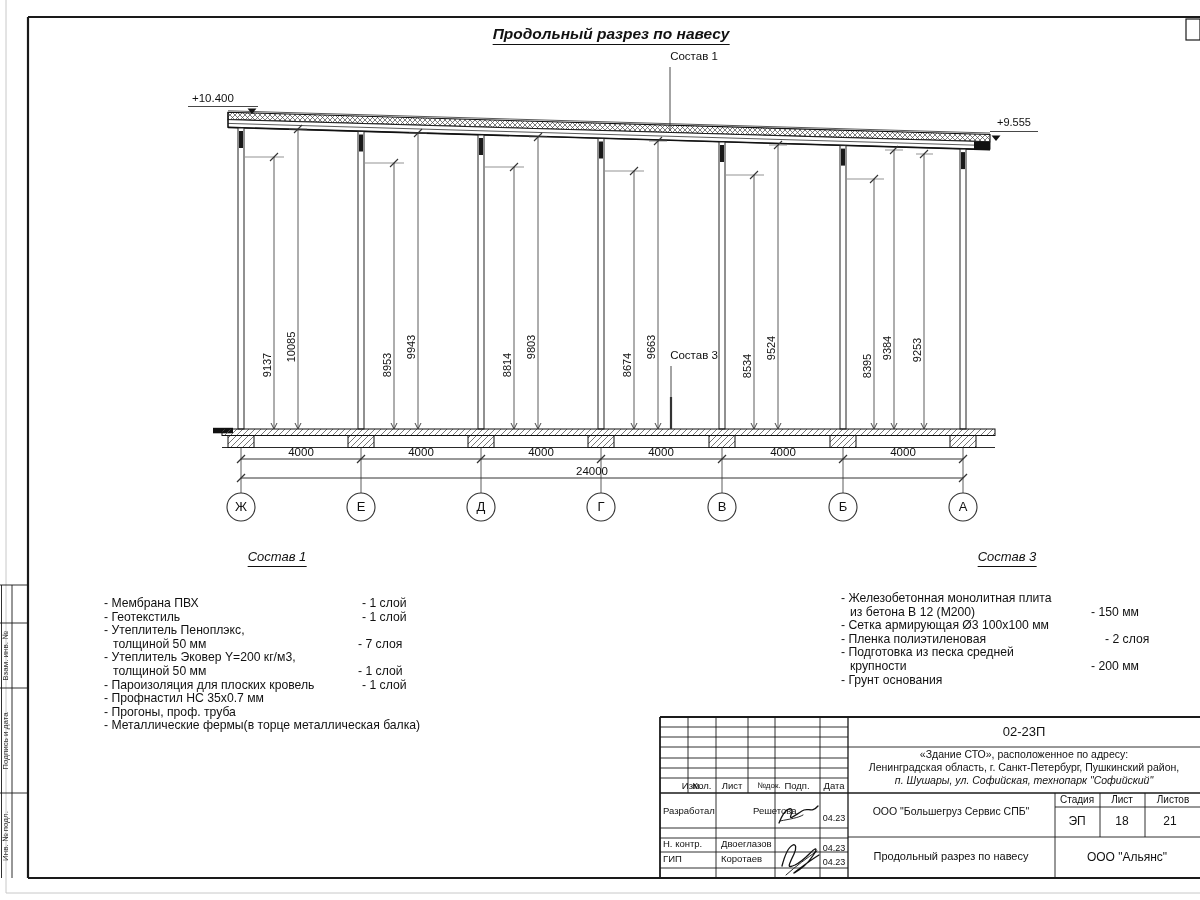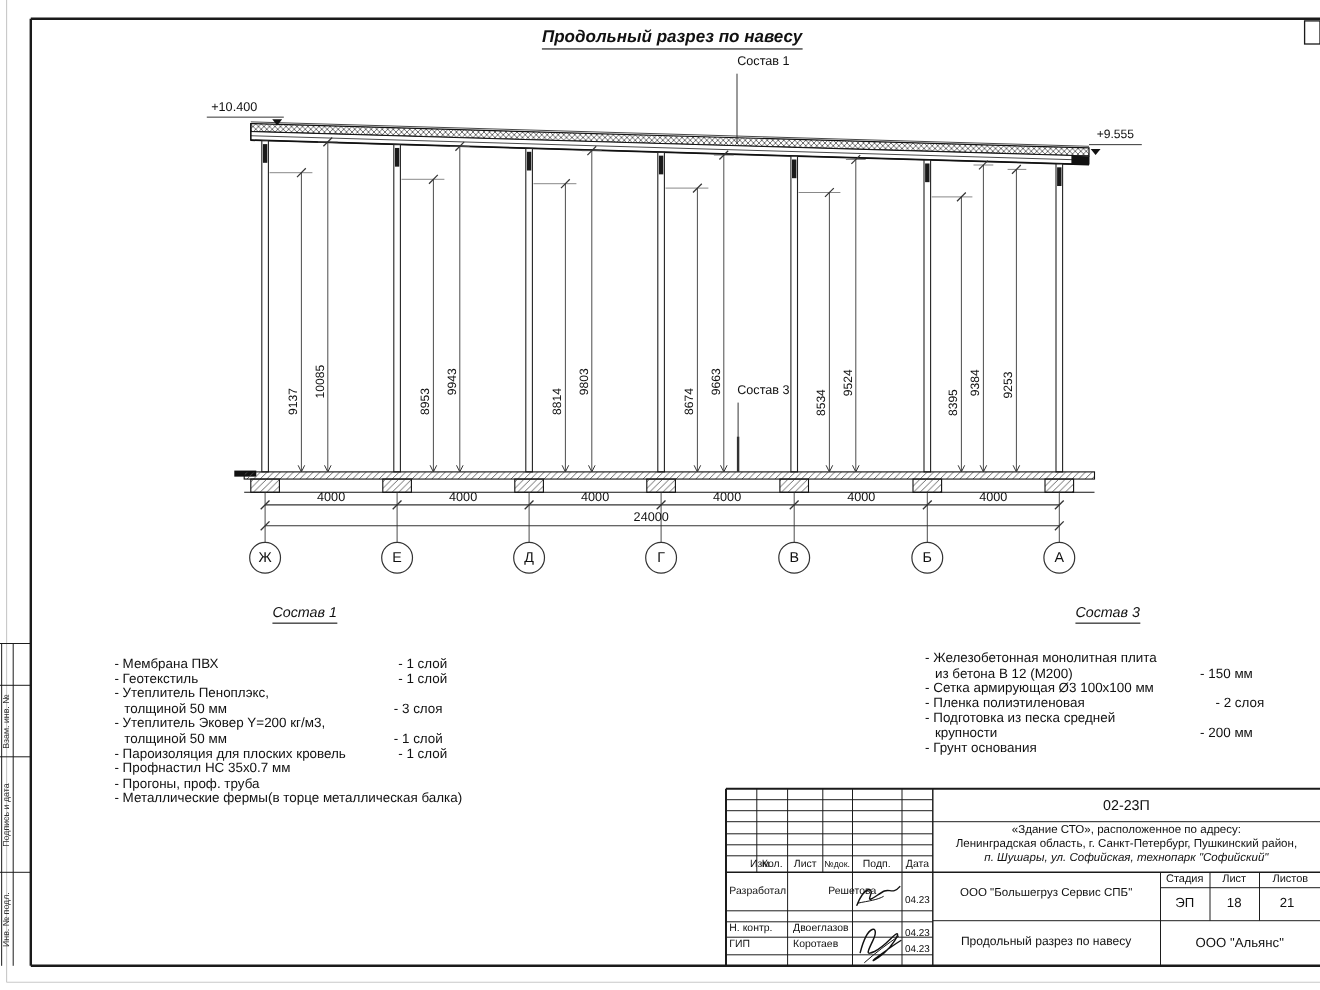--- a/index.html
+++ b/index.html
@@ -266,21 +266,21 @@
 <div class="t cc" style="left:601px;top:507px;font-size:13px;">Г</div>
 <div class="t cc" style="left:722px;top:507px;font-size:13px;">В</div>
 <div class="t cc" style="left:843px;top:507px;font-size:13px;">Б</div>
 <div class="t cc" style="left:963px;top:507px;font-size:13px;">А</div>
 
 <div class="t c ital ul" style="left:277px;top:550px;font-size:13px;">Состав 1</div>
 <div class="t spec" style="left:104px;top:597px;width:380px;">
   <div class="ln"><span>- Мембрана ПВХ</span><span class="qty" style="left:258px;">- 1 слой</span></div>
   <div class="ln"><span>- Геотекстиль</span><span class="qty" style="left:258px;">- 1 слой</span></div>
   <div class="ln"><span>- Утеплитель Пеноплэкс,</span></div>
-  <div class="ln ind"><span>толщиной 50 мм</span><span class="qty" style="left:254px;">- 3 слоя</span></div>
+  <div class="ln ind"><span>толщиной 50 мм</span><span class="qty" style="left:254px;">- 7 слоя</span></div>
   <div class="ln"><span>- Утеплитель Эковер Y=200 кг/м3,</span></div>
   <div class="ln ind"><span>толщиной 50 мм</span><span class="qty" style="left:254px;">- 1 слой</span></div>
   <div class="ln"><span>- Пароизоляция для плоских кровель</span><span class="qty" style="left:258px;">- 1 слой</span></div>
   <div class="ln"><span>- Профнастил НС 35х0.7 мм</span></div>
   <div class="ln"><span>- Прогоны, проф. труба</span></div>
   <div class="ln"><span>- Металлические фермы(в торце металлическая балка)</span></div>
 </div>
 
 <div class="t c ital ul" style="left:1007px;top:550px;font-size:13px;">Состав 3</div>
 <div class="t spec" style="left:841px;top:592px;width:355px;">
@@ -298,21 +298,21 @@
 <div class="t rot" style="left:6px;top:836px;font-size:8px;color:#333;">Инв. № подл.</div>
 
 <div class="t cc" style="left:1024px;top:732px;font-size:13px;">02-23П</div>
 <div class="t c" style="left:1024px;top:749px;font-size:10.5px;">«Здание СТО», расположенное по адресу:</div>
 <div class="t c" style="left:1024px;top:762px;font-size:10.5px;">Ленинградская область, г. Санкт-Петербург, Пушкинский район,</div>
 <div class="t c" style="left:1024px;top:775px;font-size:10.5px;font-style:italic;">п. Шушары, ул. Софийская, технопарк "Софийский"</div>
 
 <div class="t cc" style="left:692px;top:786px;font-size:9.5px;">Изм.</div>
 <div class="t cc" style="left:702px;top:786px;font-size:9.5px;">Кол.</div>
 <div class="t cc" style="left:732px;top:786px;font-size:9.5px;">Лист</div>
-<div class="t cc" style="left:761px;top:786px;font-size:8px;">№док.</div>
+<div class="t cc" style="left:761px;top:786px;font-size:8px;padding-left:16px;">№док.</div>
 <div class="t cc" style="left:797px;top:786px;font-size:9.5px;">Подп.</div>
 <div class="t cc" style="left:834px;top:786px;font-size:9.5px;">Дата</div>
 
 <div class="t" style="left:663px;top:806px;font-size:9.5px;">Разработал</div>
 <div class="t" style="left:753px;top:806px;font-size:9.5px;">Решетова</div>
 <div class="t cc" style="left:834px;top:819px;font-size:9px;">04.23</div>
 <div class="t" style="left:663px;top:839px;font-size:9.5px;">Н. контр.</div>
 <div class="t" style="left:721px;top:839px;font-size:9.5px;">Двоеглазов</div>
 <div class="t cc" style="left:834px;top:849px;font-size:9px;">04.23</div>
 <div class="t" style="left:663px;top:854px;font-size:9.5px;">ГИП</div>

